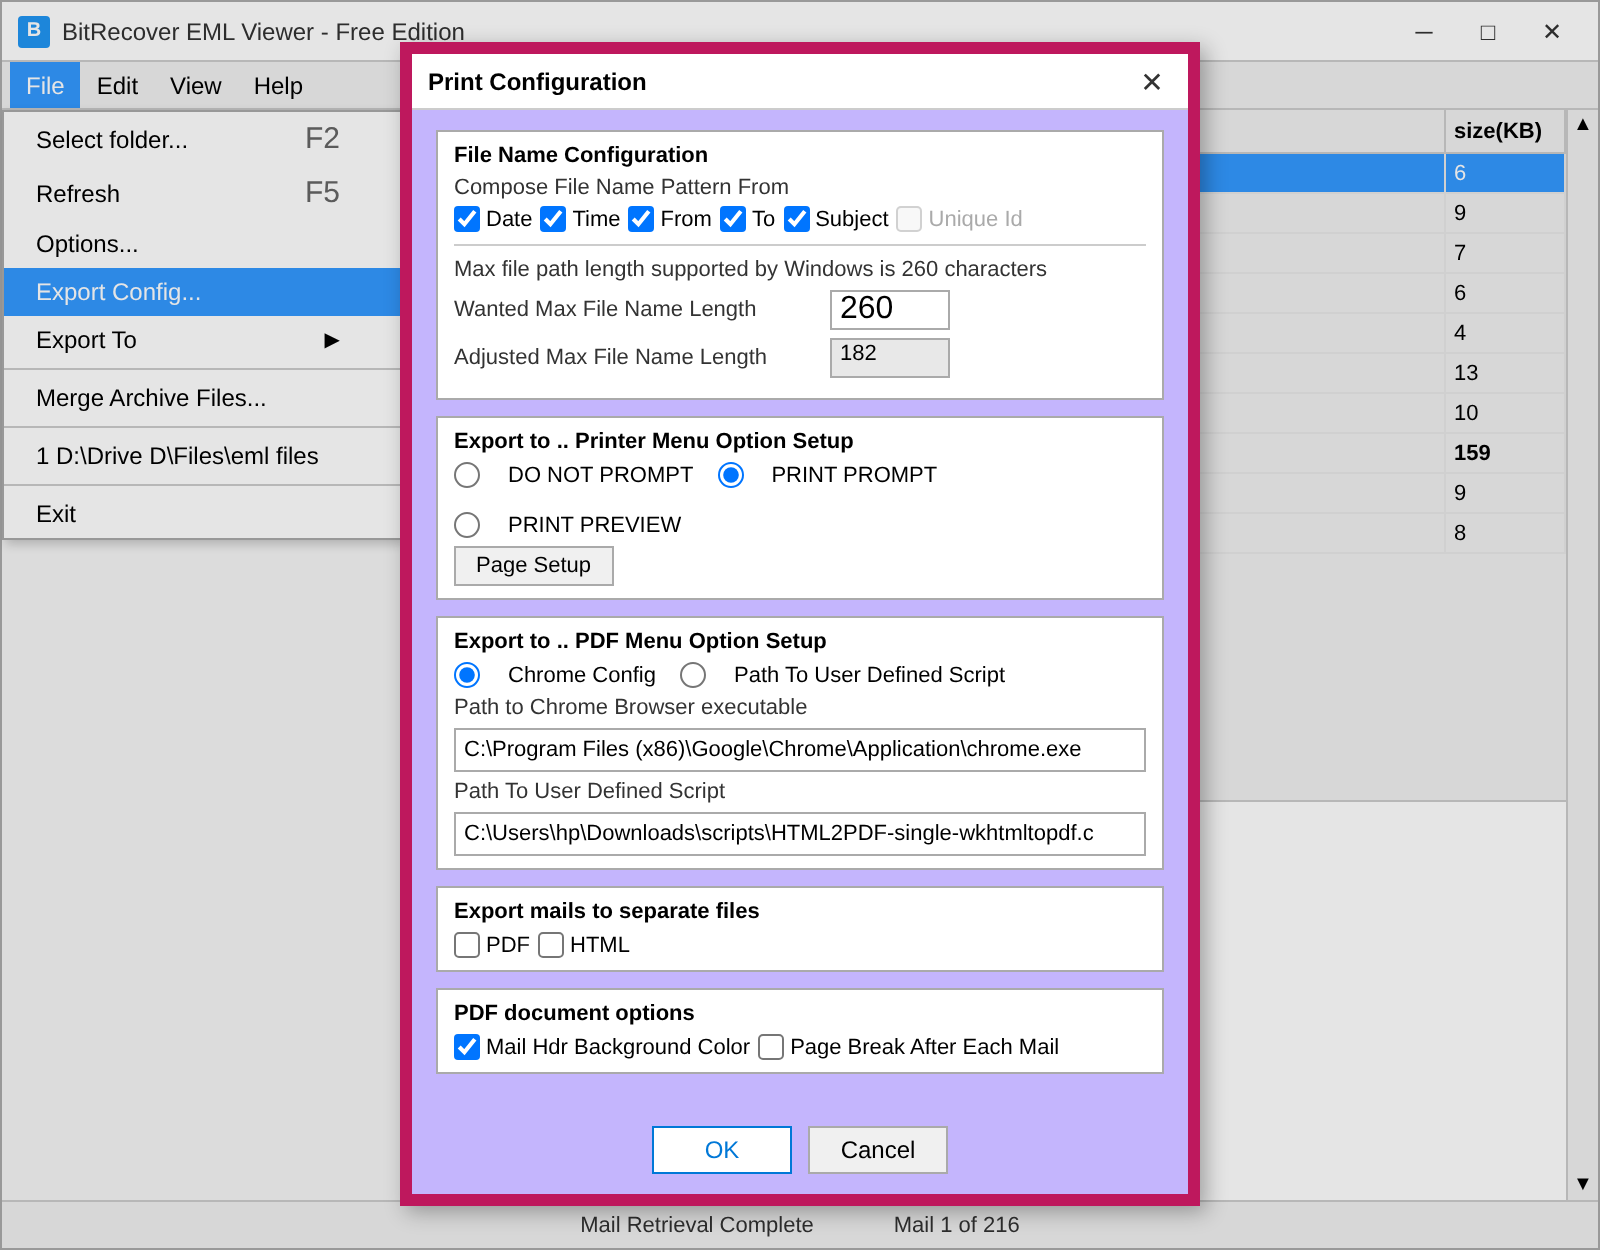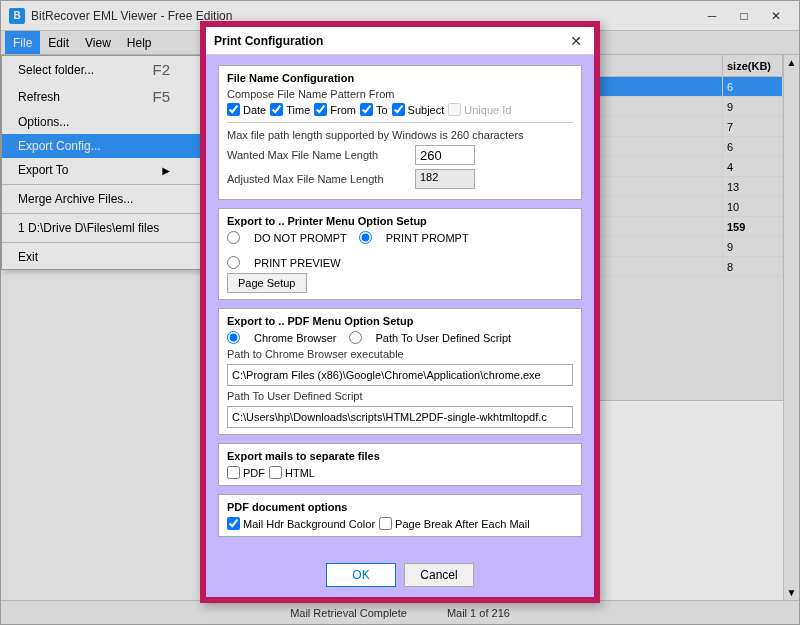--- a/index.html
+++ b/index.html
@@ -331,21 +331,21 @@
     .field-label {
       font-size: 11px;
       color: #333;
       min-width: 180px;
     }
     .field-input {
       width: 60px;
       height: 20px;
       border: 1px solid #aaa;
       padding: 1px 4px;
-      font-size: 13px;
+      font-size: 16px;
       background: white;
     }
     .field-readonly {
       width: 60px;
       height: 20px;
       border: 1px solid #aaa;
       padding: 1px 4px;
       font-size: 11px;
       background: #e8e8e8;
     }
@@ -669,21 +669,21 @@
             </label>
           </div>
           <button class="page-setup-btn">Page Setup</button>
         </div>
 
         <div class="section-group">
           <div class="section-group-title">Export to .. PDF Menu Option Setup</div>
           <div class="radio-row" style="margin-bottom:4px;">
             <label class="radio-label">
               <input type="radio" name="pdf" checked="" style="">
-              <span>Chrome Browser</span>
+              <span>Chrome Config</span>
             </label>
             <label class="radio-label">
               <input type="radio" name="pdf" style="">
               <span>Path To User Defined Script</span>
             </label>
           </div>
           <div class="section-label">Path to Chrome Browser executable</div>
           <input type="text" class="text-input-full" value="C:\Program Files (x86)\Google\Chrome\Application\chrome.exe" style="margin-bottom: 4px;">
           <div class="section-label">Path To User Defined Script</div>
           <input type="text" class="text-input-full" value="C:\Users\hp\Downloads\scripts\HTML2PDF-single-wkhtmltopdf.c" style="">

